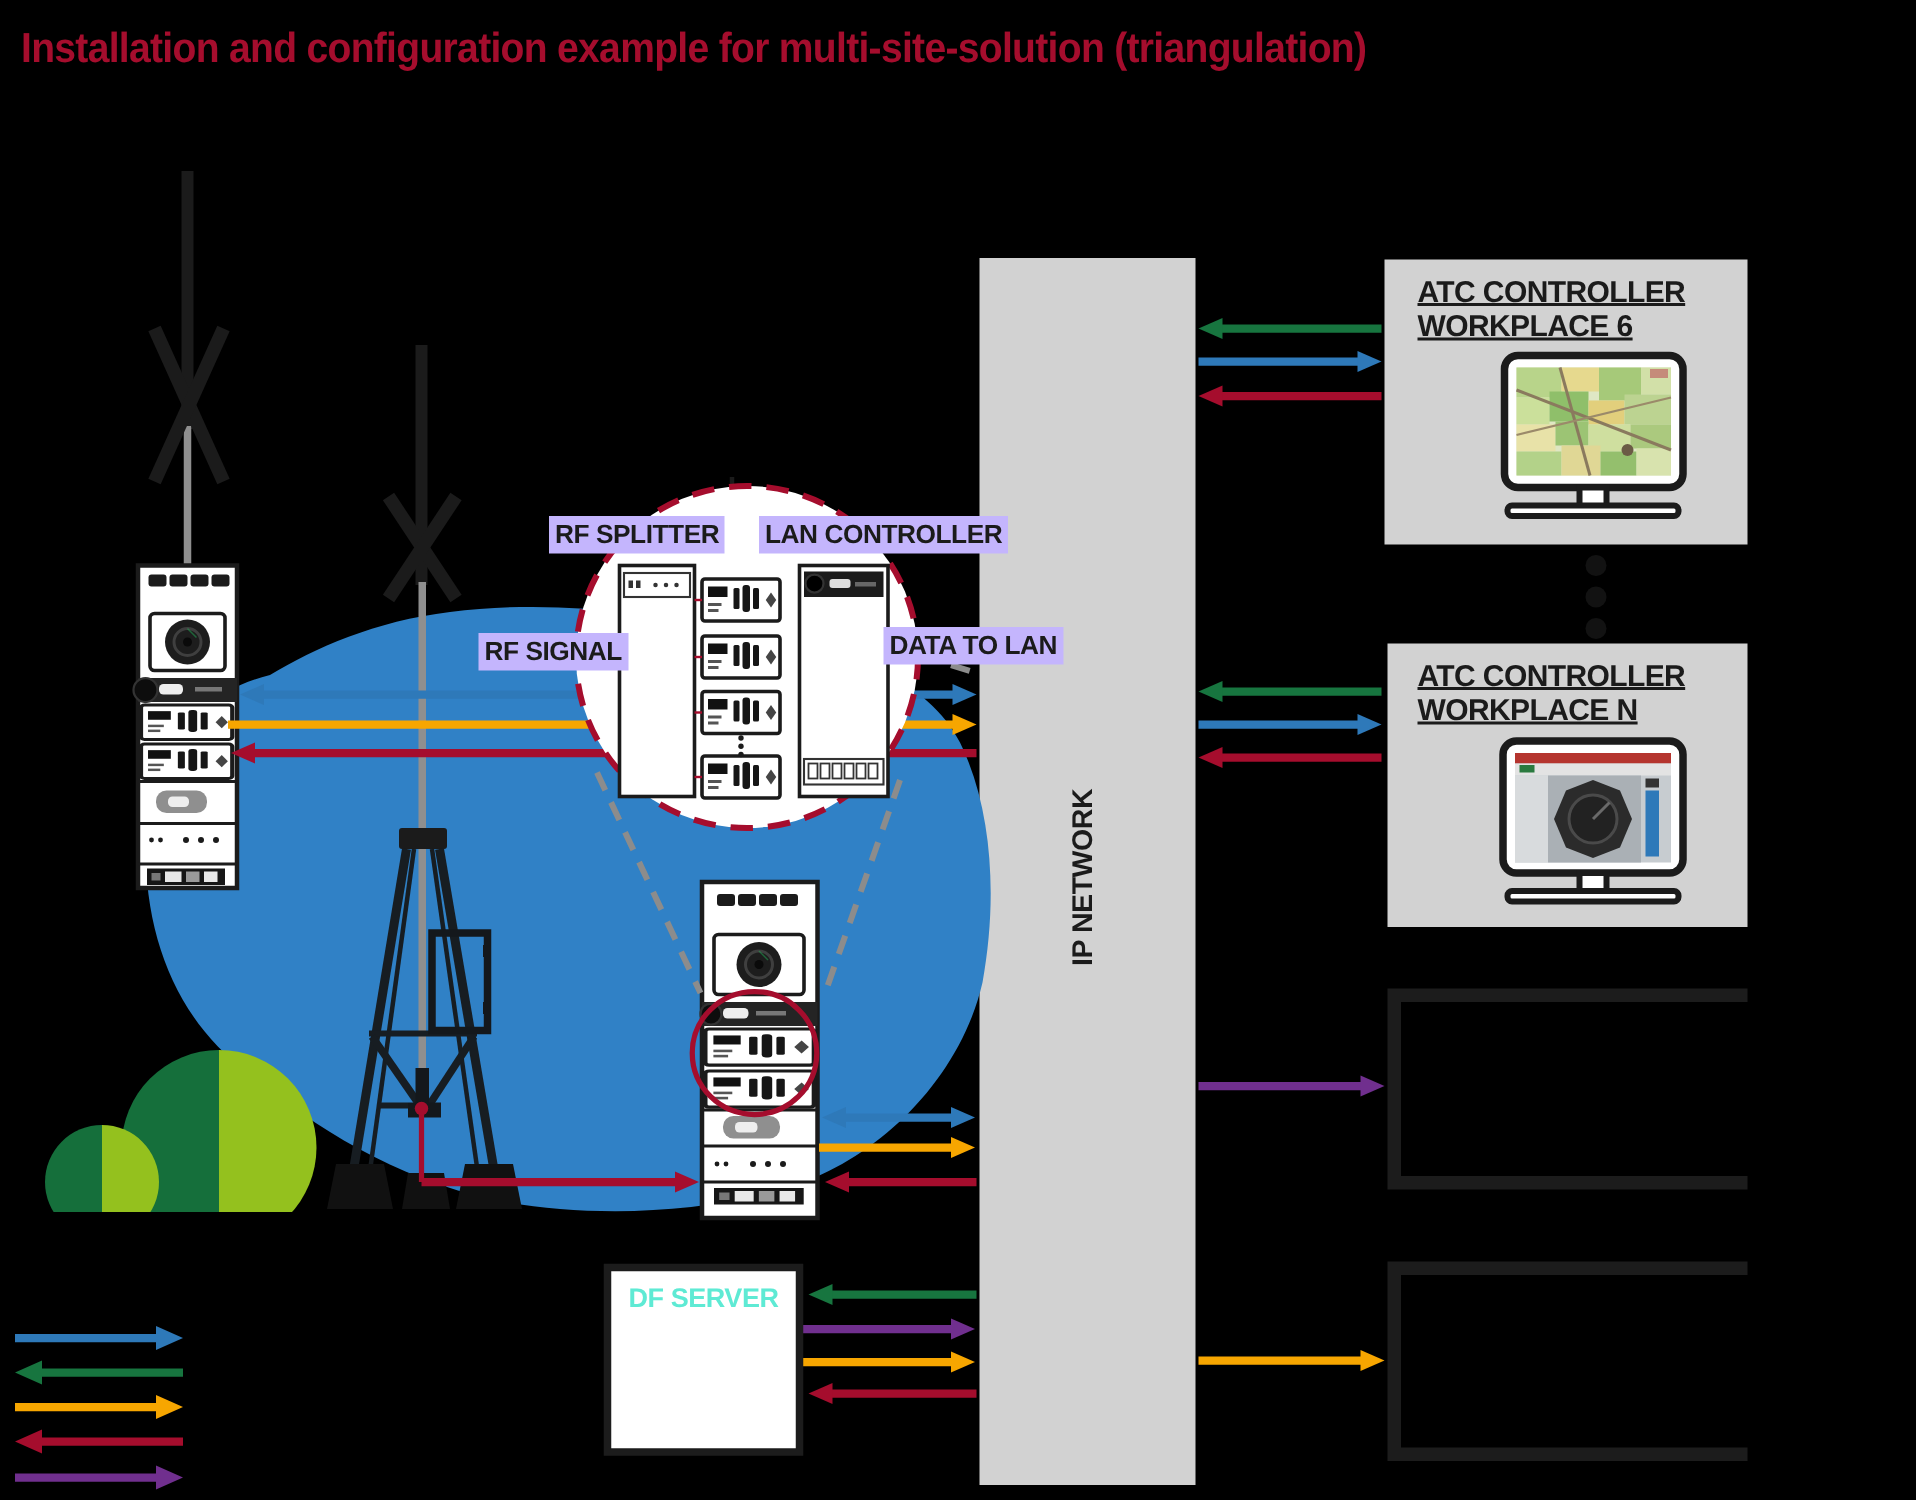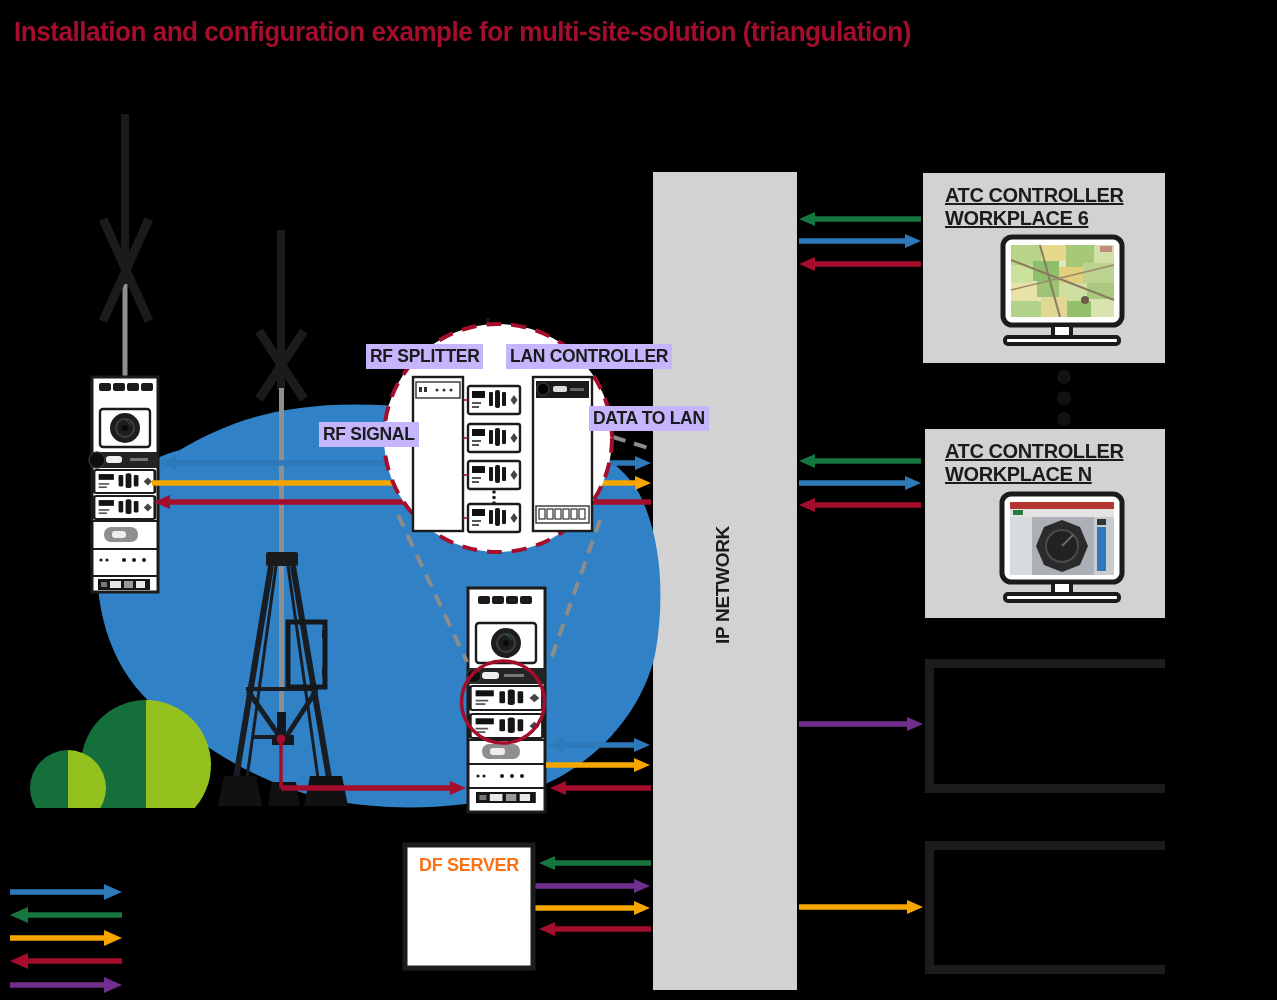--- a/index.html
+++ b/index.html
@@ -8,21 +8,21 @@
   .stage svg{position:absolute;left:0;top:0;}
   .title{position:absolute;left:14px;top:16px;width:1200px;font-size:28px;font-weight:bold;
          color:#A50D2D;letter-spacing:-0.5px;transform:scaleX(.93);transform-origin:0 50%;}
   .lbl{position:absolute;background:#c4b5fd;color:#1b1b1b;font-weight:bold;font-size:17.5px;
        padding:2px 4px;letter-spacing:-0.3px;white-space:nowrap;}
   .wp{position:absolute;color:#1b1b1b;font-weight:bold;font-size:20px;line-height:1.15;
       letter-spacing:-0.4px;}
   .wp span{display:block;text-decoration:underline;}
   .iplabel{position:absolute;left:643px;top:574px;width:160px;text-align:center;color:#1b1b1b;
        font-weight:bold;font-size:19px;letter-spacing:-0.3px;transform:rotate(-90deg);}
-  .dflabel{position:absolute;left:419px;top:855px;color:#f97316;font-weight:bold;font-size:18px;
+  .dflabel{position:absolute;left:419px;top:855px;color:#5eead4;font-weight:bold;font-size:18px;
        letter-spacing:-0.3px;}
   .unit{fill:#fff;stroke:#1b1b1b;stroke-width:2.4;}
 </style>
 </head>
 <body>
 
 <div class="stage">
 
 <svg width="1277" height="1000" viewBox="0 0 1277 1000">
   <defs>
@@ -372,21 +372,21 @@
   <rect x="929.5" y="845.5" width="283" height="124" fill="none" stroke="#1c1c1c" stroke-width="9"></rect>
 
   <rect x="405" y="845" width="128" height="123" fill="#fff" stroke="#1c1c1c" stroke-width="5"></rect>
 </svg>
 
 <div class="title">Installation and configuration example for multi-site-solution (triangulation)</div>
 
 <div class="lbl" style="left:366px;top:344px;">RF SPLITTER</div>
 <div class="lbl" style="left:506px;top:344px;">LAN CONTROLLER</div>
 <div class="lbl" style="left:319px;top:386px;margin-top:36px;">RF SIGNAL</div>
-<div class="lbl" style="left:589px;top:406px;">DATA TO LAN</div>
+<div class="lbl" style="left:589px;top:418px;">DATA TO LAN</div>
 
 <div class="iplabel">IP NETWORK</div>
 
 <div class="wp" style="left:945px;top:184px;">
   <span>ATC CONTROLLER</span>
   <span>WORKPLACE 6</span>
 </div>
 <div class="wp" style="left:945px;top:440px;">
   <span>ATC CONTROLLER</span>
   <span>WORKPLACE N</span>

